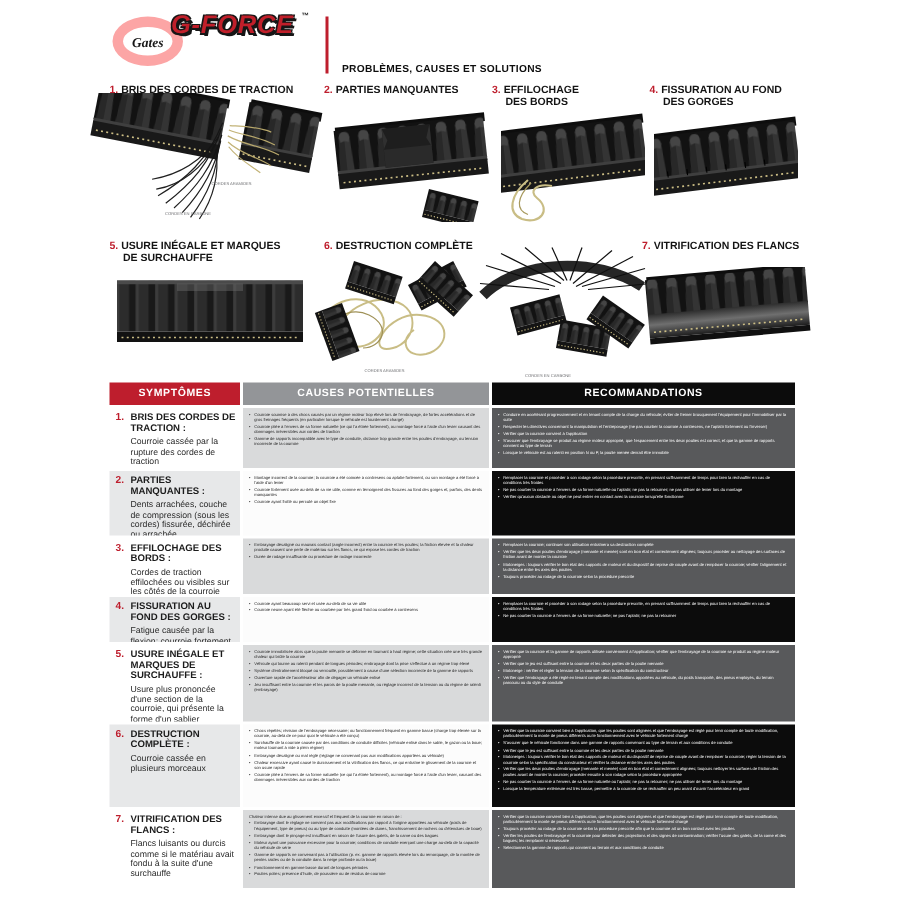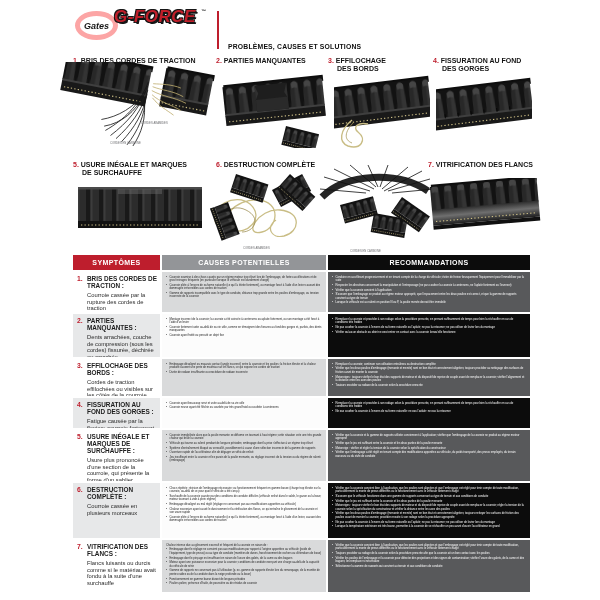--- a/index.html
+++ b/index.html
@@ -1,22 +1,22 @@
 <!DOCTYPE html>
 <html><head>
 <meta charset="utf-8">
 <style>
   html,body{margin:0;padding:0;background:#fff;}
   .poster{position:relative;width:600px;height:600px;background:#ffffff;
     font-family:"Liberation Sans",sans-serif;overflow:hidden;}
 
   
   .gates-oval{position:absolute;left:75px;top:11px;width:33px;height:19px;
-    border:5px solid #fca5a5;border-radius:50%;display:flex;align-items:center;justify-content:center;
-    font-family:Liberation Sans, sans-serif;font-style:italic;font-weight:bold;font-size:9px;color:#161616;}
+    border:7px solid #fca5a5;border-radius:50%;display:flex;align-items:center;justify-content:center;
+    font-family:Liberation Serif, serif;font-style:italic;font-weight:bold;font-size:9px;color:#161616;}
   .gforce{position:absolute;left:114px;top:7px;font-weight:bold;font-style:italic;font-size:17px;
     letter-spacing:.5px;color:#c01f2a;
     text-shadow:-1px -1px 0 #161616,1px -1px 0 #161616,-1px 1px 0 #161616,1px 1px 0 #161616,2px 2px 0 #161616;}
   .tm{position:absolute;left:201px;top:8px;font-size:5px;font-weight:bold;color:#161616;}
   .hdr-divider{position:absolute;left:217px;top:11px;width:2px;height:38px;background:#be1e2d;}
   .title-line{position:absolute;left:228px;font-weight:bold;font-size:14.5px;line-height:1;
     letter-spacing:-.3px;color:#0e0e0e;white-space:nowrap;}
   .t1{top:10px;} .t2{top:25px;}
   .subtitle{position:absolute;left:228px;top:43px;font-weight:bold;font-size:6.8px;
     letter-spacing:.2px;color:#0e0e0e;}

